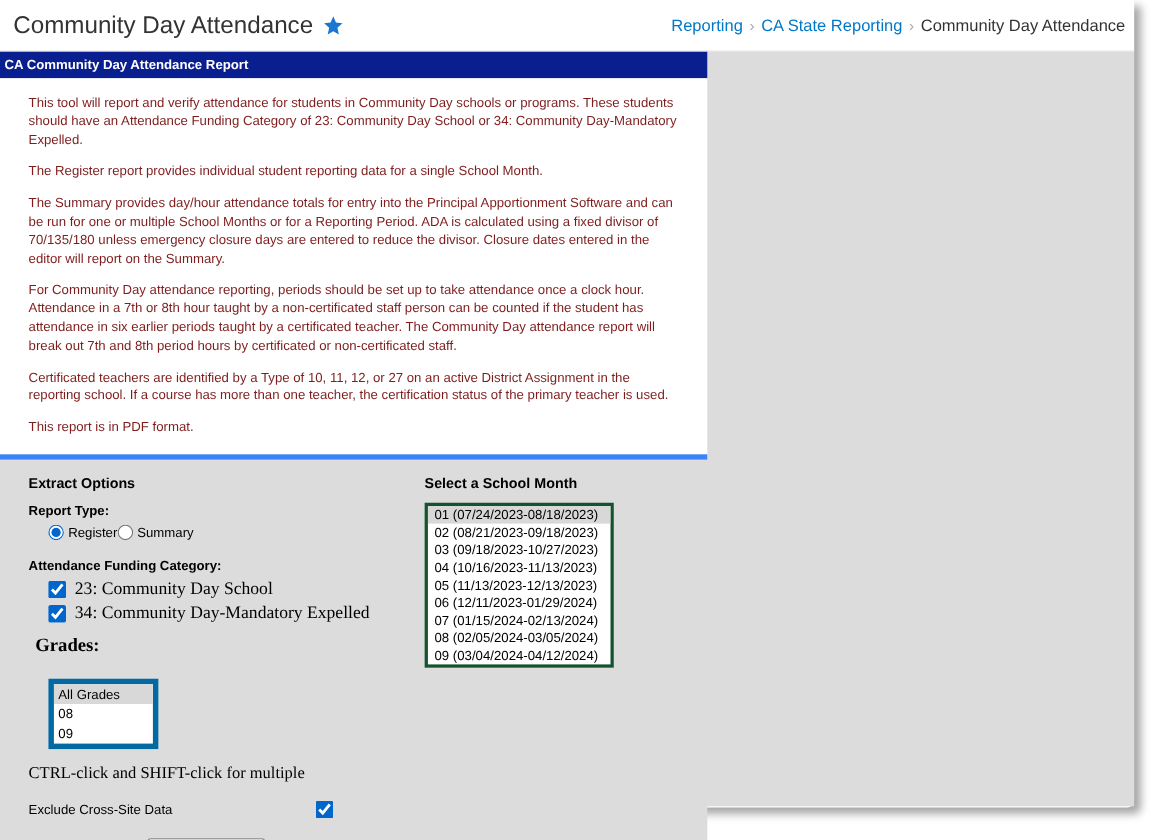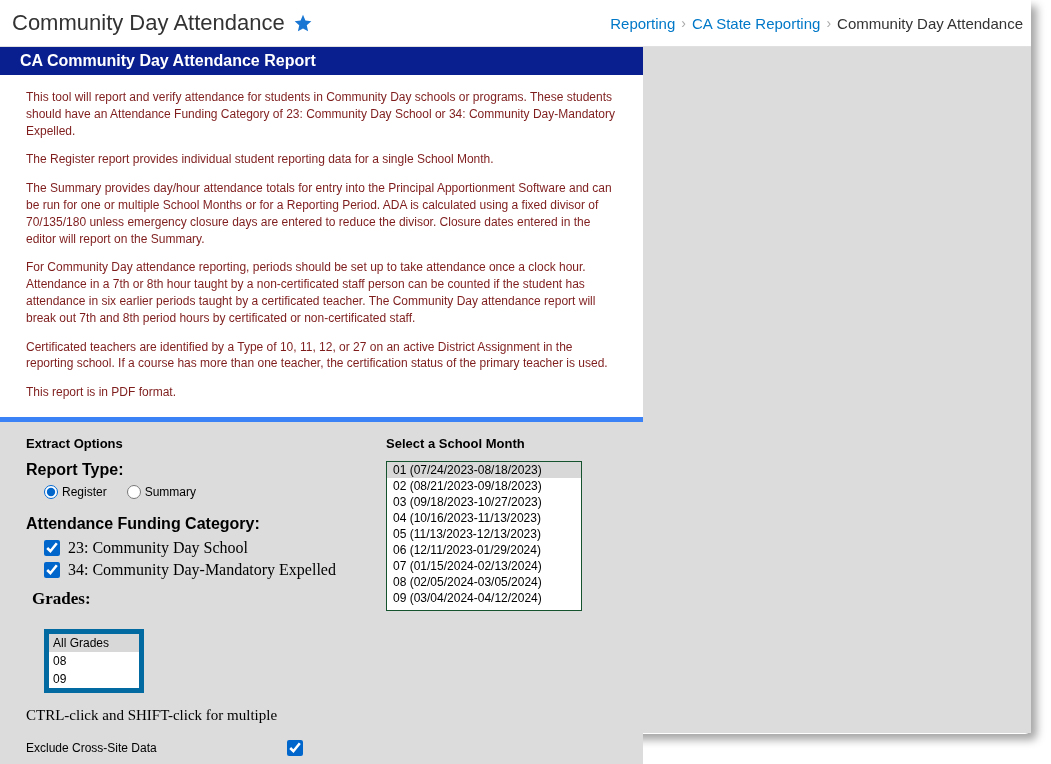--- a/index.html
+++ b/index.html
@@ -54,23 +54,23 @@
       position: relative;
     }
     .report-panel {
       width: 643px;
       background: #fff;
       margin: 0;
     }
     .panel-header {
       background: #0a1f8f;
       color: #fff;
-      font-size: 16px;
+      font-size: 12px;
       font-weight: bold;
-      padding: 5px 20px;
+      padding: 5px 4px;
     }
     .info-block {
       padding: 14px 26px 16px 26px;
       font-size: 12px;
       color: #7f1d1d;
       line-height: 1.4;
       border-bottom: 5px solid #3b82f6;
     }
     .info-block p { margin-bottom: 12px; }
     .info-block p:last-child { margin-bottom: 0; }
@@ -85,29 +85,28 @@
     .left-col { width: 320px; }
     .right-col { width: 220px; }
     .section-label {
       font-size: 13px;
       font-weight: bold;
       color: #000;
       margin-bottom: 10px;
       display: block;
     }
     .field-label {
-      font-size: 16px;
+      font-size: 12px;
       font-weight: bold;
       color: #000;
       margin-bottom: 6px;
       display: block;
     }
     .radio-row {
       display: flex;
-      gap: 20px;
       margin-left: 18px;
       margin-bottom: 16px;
       align-items: center;
     }
     .radio-opt {
       display: flex;
       align-items: center;
       gap: 4px;
       font-size: 12px;
     }
@@ -183,23 +182,23 @@
     }
     .btn {
       font-size: 12px;
       padding: 0 8px;
       background: #efefef;
       border: 1px solid #888;
       border-radius: 3px;
       cursor: pointer;
     }
     .month-select {
-      width: 196px;
+      width: 172px;
       height: 150px;
-      border: 1px solid #14532d;
+      border: 3px solid #14532d;
       background: #fff;
       font-size: 12px;
       overflow-y: scroll;
     }
     .month-select .opt {
       padding: 1px 6px;
       cursor: default;
       white-space: nowrap;
     }
     .month-select .opt.selected {

